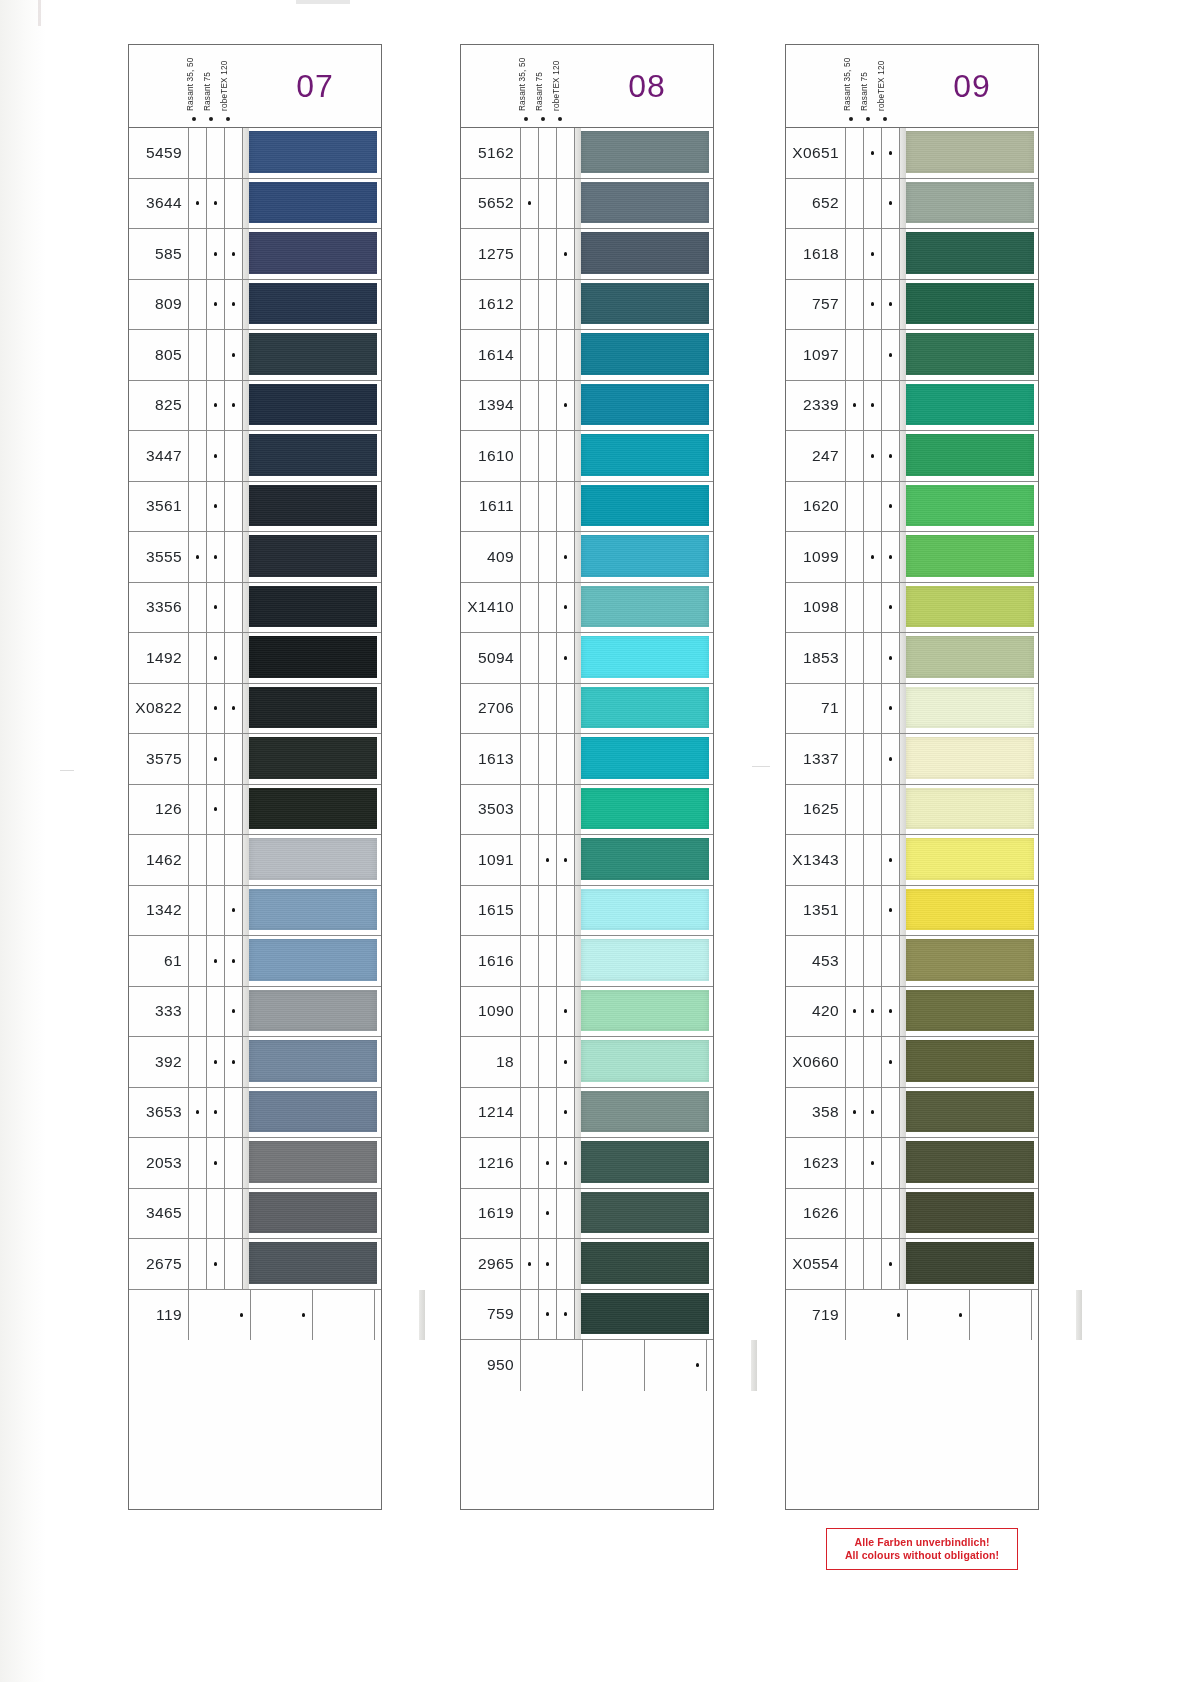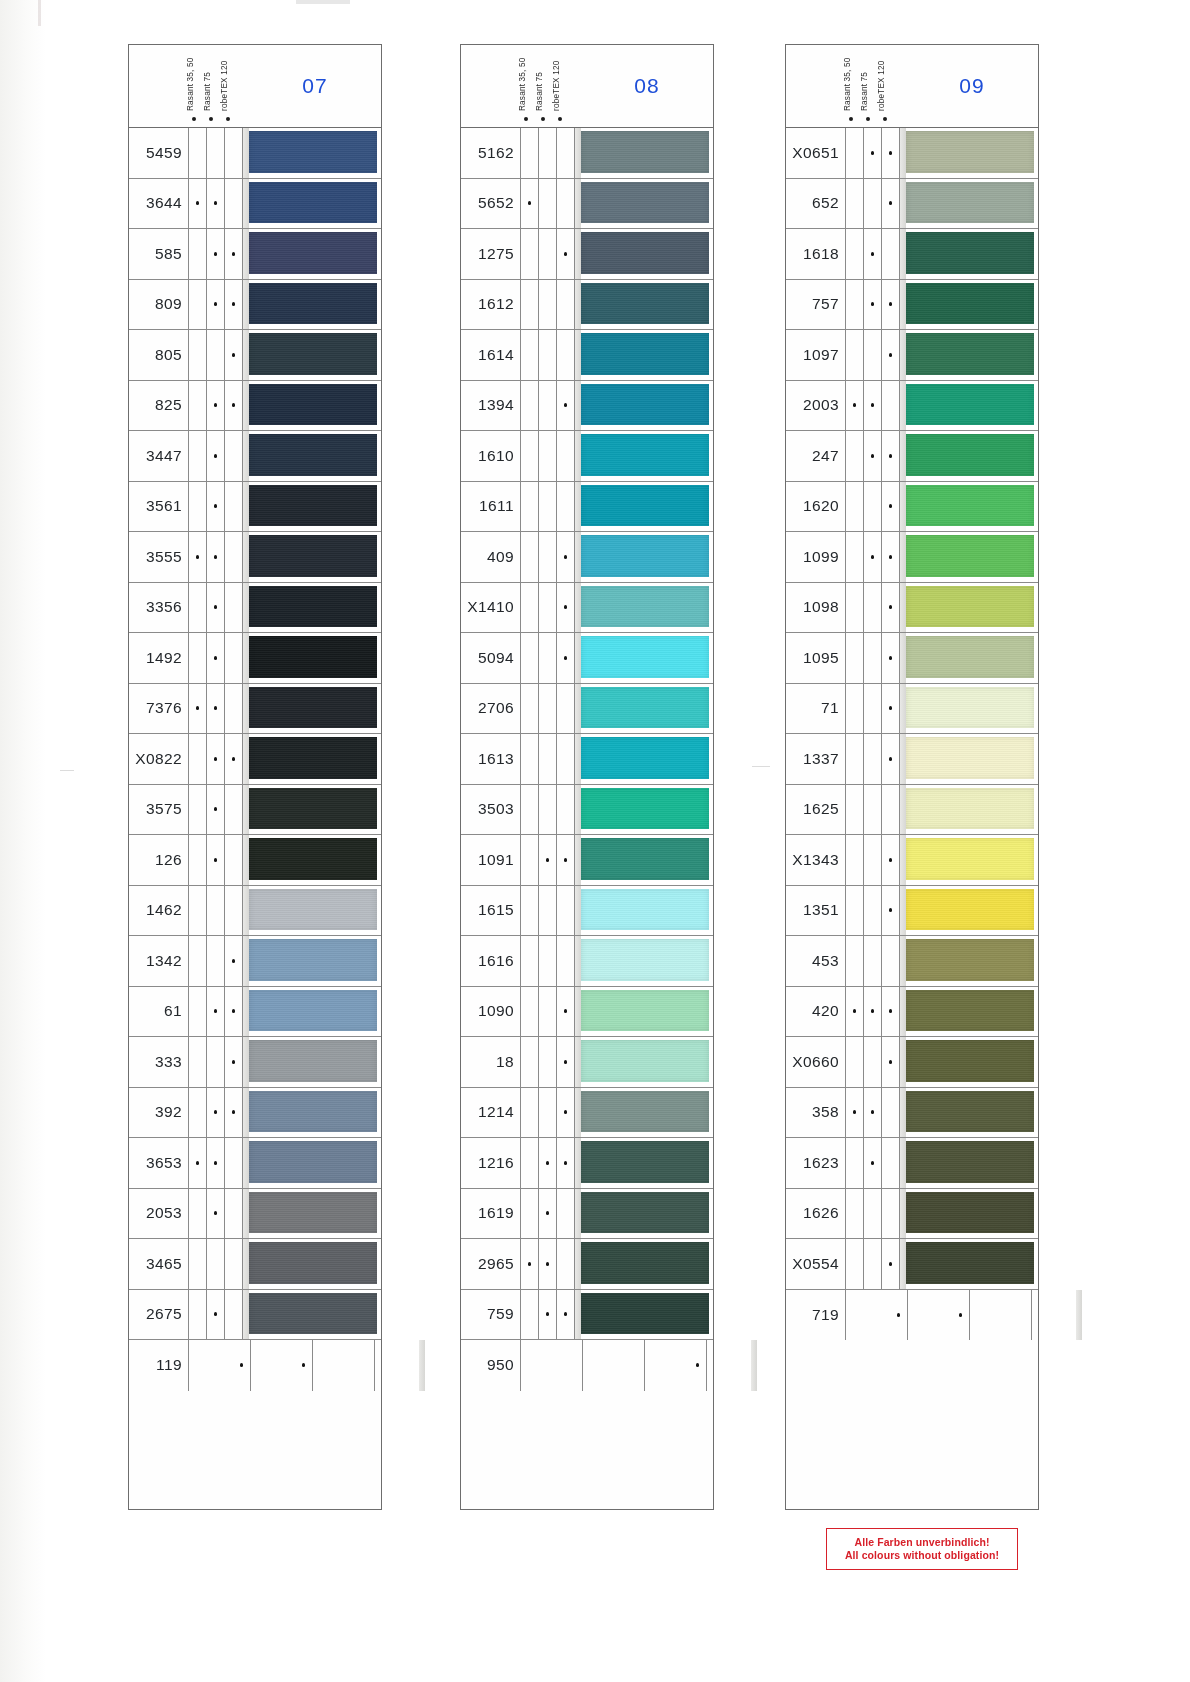--- a/index.html
+++ b/index.html
@@ -35,21 +35,21 @@
   .vlabel.c1{left:6px;}
   .vlabel.c2{left:23px;}
   .vlabel.c3{left:40px;}
   .head-dot{position:absolute;bottom:6px;width:4px;height:4px;border-radius:50%;background:#1c1c1c;}
   .head-dot.c1{left:3px;}
   .head-dot.c2{left:20px;}
   .head-dot.c3{left:37px;}
   .panel-num{
     position:absolute;right:0;left:120px;top:0;height:82px;
     display:flex;align-items:center;justify-content:center;
-    font-size:21px;color:#1d4ed8;letter-spacing:1px;font-weight:400;
+    font-size:32px;color:#701a75;letter-spacing:1px;font-weight:400;
   }
 
   .rows{position:relative;}
   .row{display:flex;height:50.5px;border-bottom:1px solid #8a8a8a;box-sizing:border-box;}
   .row:last-child{border-bottom:none;gap:44px;}
   .code{
     width:60px;flex:none;
     display:flex;align-items:center;justify-content:flex-end;
     padding-right:6px;box-sizing:border-box;
     font-size:15.5px;color:#23272b;letter-spacing:.4px;
@@ -281,36 +281,20 @@
         </div>
         <div class="dcell">
           <span class="dot off"></span>
         </div>
         <div class="swatchcell">
           <div class="swatch-spine"></div>
           <div class="swatch" style="background: rgb(21, 26, 28);"></div>
         </div>
       </div>
       <div class="row">
-        <div class="code">7376</div>
-        <div class="dcell">
-          <span class="dot"></span>
-        </div>
-        <div class="dcell">
-          <span class="dot"></span>
-        </div>
-        <div class="dcell">
-          <span class="dot off"></span>
-        </div>
-        <div class="swatchcell">
-          <div class="swatch-spine"></div>
-          <div class="swatch" style="background: rgb(32, 37, 42);"></div>
-        </div>
-      </div>
-      <div class="row">
         <div class="code">X0822</div>
         <div class="dcell">
           <span class="dot off"></span>
         </div>
         <div class="dcell">
           <span class="dot"></span>
         </div>
         <div class="dcell">
           <span class="dot"></span>
         </div>
@@ -1017,21 +1001,21 @@
         </div>
         <div class="dcell">
           <span class="dot"></span>
         </div>
         <div class="swatchcell">
           <div class="swatch-spine"></div>
           <div class="swatch" style="background: rgb(47, 115, 82);"></div>
         </div>
       </div>
       <div class="row">
-        <div class="code">2003</div>
+        <div class="code">2339</div>
         <div class="dcell">
           <span class="dot"></span>
         </div>
         <div class="dcell">
           <span class="dot"></span>
         </div>
         <div class="dcell">
           <span class="dot off"></span>
         </div>
         <div class="swatchcell">
@@ -1097,21 +1081,21 @@
         </div>
         <div class="dcell">
           <span class="dot"></span>
         </div>
         <div class="swatchcell">
           <div class="swatch-spine"></div>
           <div class="swatch" style="background: rgb(185, 207, 98);"></div>
         </div>
       </div>
       <div class="row">
-        <div class="code">1095</div>
+        <div class="code">1853</div>
         <div class="dcell">
           <span class="dot off"></span>
         </div>
         <div class="dcell">
           <span class="dot off"></span>
         </div>
         <div class="dcell">
           <span class="dot"></span>
         </div>
         <div class="swatchcell">

